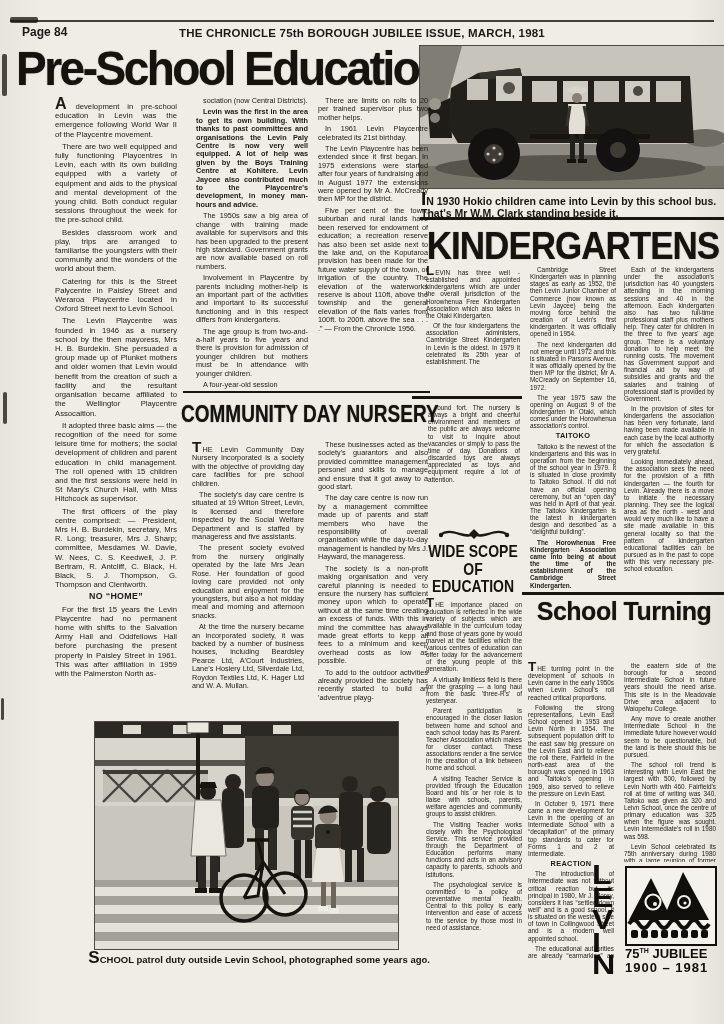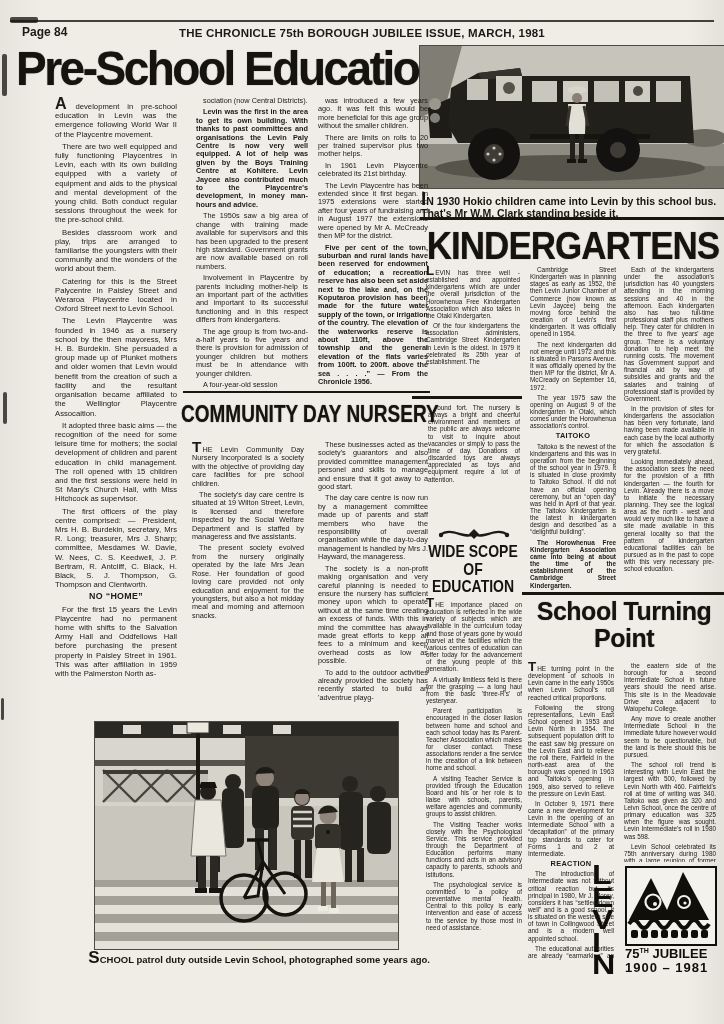--- a/index.html
+++ b/index.html
@@ -159,35 +159,35 @@
 </div>
 <div class="abs col bt-m" id="pre-col2" style="left:196px;top:97px;width:112px;height:294px;">
     <p>sociation (now Central Districts).</p>
     <p>Levin was the first in the area to get its own building. With thanks to past committees and organisations the Levin Paly Centre is now very well equipped. A lot of help was given by the Boys Training Centre at Kohitere. Levin Jaycee also contributed much to the Playcentre's development, in money man-hours and advice.</p>
     <p>The 1950s saw a big area of change with training made available for supervisors and this has been upgraded to the present high standard. Government grants are now available based on roll numbers.</p>
     <p>Involvement in Playcentre by parents including mother-help is an important part of the activities and important to its successful functioning and in this respect differs from kindergartens.</p>
     <p>The age group is from two-and-a-half years to five years and there is provision for admission of younger children but mothers must be in attendance with younger children.</p>
     <p>A four-year-old session</p>
   </div>
 <div class="abs col bt-m" id="pre-col3" style="left:318px;top:97px;width:110px;height:294px;">
-    <p>was introduced a few years ago. It was felt this would be more beneficial for this age group without the smaller children.</p>
     <p>There are limits on rolls to 20 per trained supervisor plus two mother helps.</p>
     <p>In 1961 Levin Playcentre celebrated its 21st birthday.</p>
     <p>The Levin Playcentre has been extended since it first began. In 1975 extensions were started after four years of fundraising and in August 1977 the extensions were opened by Mr A. McCready then MP for the district.</p>
     <p>Five per cent of the town, suburban and rural lands have been reserved for endowment of education; a recreation reserve has also been set aside next to the lake and, on the Koputaroa provision has been made for the future water supply of the town, or irrigation of the country. The elevation of the waterworks reserve is about 110ft, above the township and the general elevation of the flats varies from 100ft. to 200ft. above the sea . . . .” — From the Chronicle 1956.</p>
   </div>
 
 <div class="abs rule" style="left:183px;top:391px;width:247px;height:2px;"></div>
 <div class="abs rule" style="left:412px;top:396px;width:110px;height:3px;"></div>
 
 <div class="abs cdn-headline">COMMUNITY DAY NURSERY</div>
 <div class="abs col bt-m" id="nur-col1" style="left:192px;top:441px;width:112px;height:278px;">
     <p class="lead">THE Levin Community Day Nursery Incorporated is a society with the objective of providing day care facilities for pre school children.</p>
     <p>The society's day care centre is situated at 19 Wilton Street, Levin, is licensed and therefore inspected by the Social Welfare Department and is staffed by manageress and five assistants.</p>
     <p>The present society evolved from the nursery originally operated by the late Mrs Jean Rose. Her foundation of good loving care provided not only education and enjoyment for the youngsters, but also a hot midday meal and morning and afternoon snacks.</p>
+    <p>At the time the nursery became an incorporated society, it was backed by a number of business houses, including Beardsley Pearce Ltd, A'Court Industries, Lane's Hosiery Ltd, Silverdale Ltd, Roydon Textiles Ltd, K. Hager Ltd and W. A. Mullan.</p>
   </div>
 <div class="abs col bt-m" id="nur-col2" style="left:318px;top:441px;width:110px;height:278px;">
     <p>These businesses acted as the society's guarantors and also provided committee management personel and skills to manage and ensure that it got away to a good start.</p>
     <p>The day care centre is now run by a management committee made up of parents and staff members who have the responsibility of overall organisation while the day-to-day management is handled by Mrs J. Hayward, the manageress.</p>
     <p>The society is a non-profit making organisation and very careful planning is needed to ensure the nursery has sufficient money upon which to operate without at the same time creating an excess of funds. With this in mind the committee has always made great efforts to kepp all fees to a minimum and keep overhead costs as low as possible.</p>
     <p>To add to the outdoor activities already provided the society has recently started to build an 'adventrue playg-</p>
   </div>
 <div class="abs col bt-s" id="nur-col3" style="left:428px;top:404px;width:92px;height:122px;">
     <p>round fort. The nursery is always a bright and cheerful environment and members of the public are always welcome to visit to inquire about vacancies or simply to pass the time of day. Donations of discarded toys are always appreciated as toys and equipment require a lot of attention.</p>
   </div>
@@ -232,21 +232,20 @@
 </div>
 <div class="abs col bt-s" id="kin-col3" style="left:624px;top:266px;width:90px;height:326px;">
     <p>Each of the kindergartens under the association's jurisdiction has 40 youngsters attending in the morning sessions and 40 in the afternoon. Each kindergarten also has two full-time professional staff plus mothers help. They cater for children in the three to five years' age group. There is a voluntary donation to help meet the running costs. The movement has Government support and financial aid by way of subsidies and grants and the salaries and training of professional staff is provided by Government.</p>
     <p>In the provision of sites for kindergartens the association has been very fortunate, land having been made available in each case by the local authority for which the association is very grateful.</p>
     <p>Looking immediately ahead, the association sees the need for the provision of a fifth kindergarten — the fourth for Levin. Already there is a move to initiate the necessary planning. They see the logical area as the north - west and would very much like to have a site made available in this general locality so that the pattern of kindergarten educational facilities can be pursued as in the past to cope with this very necessary pre-school education.</p>
   </div>
 
 <div class="abs rule" style="left:522px;top:592px;width:202px;height:3px;"></div>
 <div class="abs stp-headline">
   <div>School Turning</div>
-  <div>Point</div>
 </div>
 <div class="abs col bt-s" id="stp-col1" style="left:528px;top:662px;width:86px;height:298px;">
   <div>
       <p class="lead">THE turning point in the development of schools in Levin came in the early 1950s when Levin School's roll reached critical proportions.</p>
       <p>Following the strong representations, Levin East School opened in 1953 and Levin North in 1954. The subsequent population drift to the east saw big pressure on the Levin East and to relieve the roll there, Fairfield in the north-east area of the borough was opened in 1963 and Taitoko's opening in 1969, also served to relieve the pressure on Levin East.</p>
       <p>In October 9, 1971 there came a new development for Levin in the opening of an Intermediate School with a “decapitation” of the primary top standards to cater for Forms 1 and 2 at Intermediate.</p>
     </div>
   <div class="subhead">REACTION</div>
   <div>
       <p>The introduction of Intermediate was not without critical reaction but its principal in 1980, Mr J. Morey, considers it has “settled down well” and is a good school. It is situated on the western side of town in Collingwood Street and is a modern well appointed school.</p>

